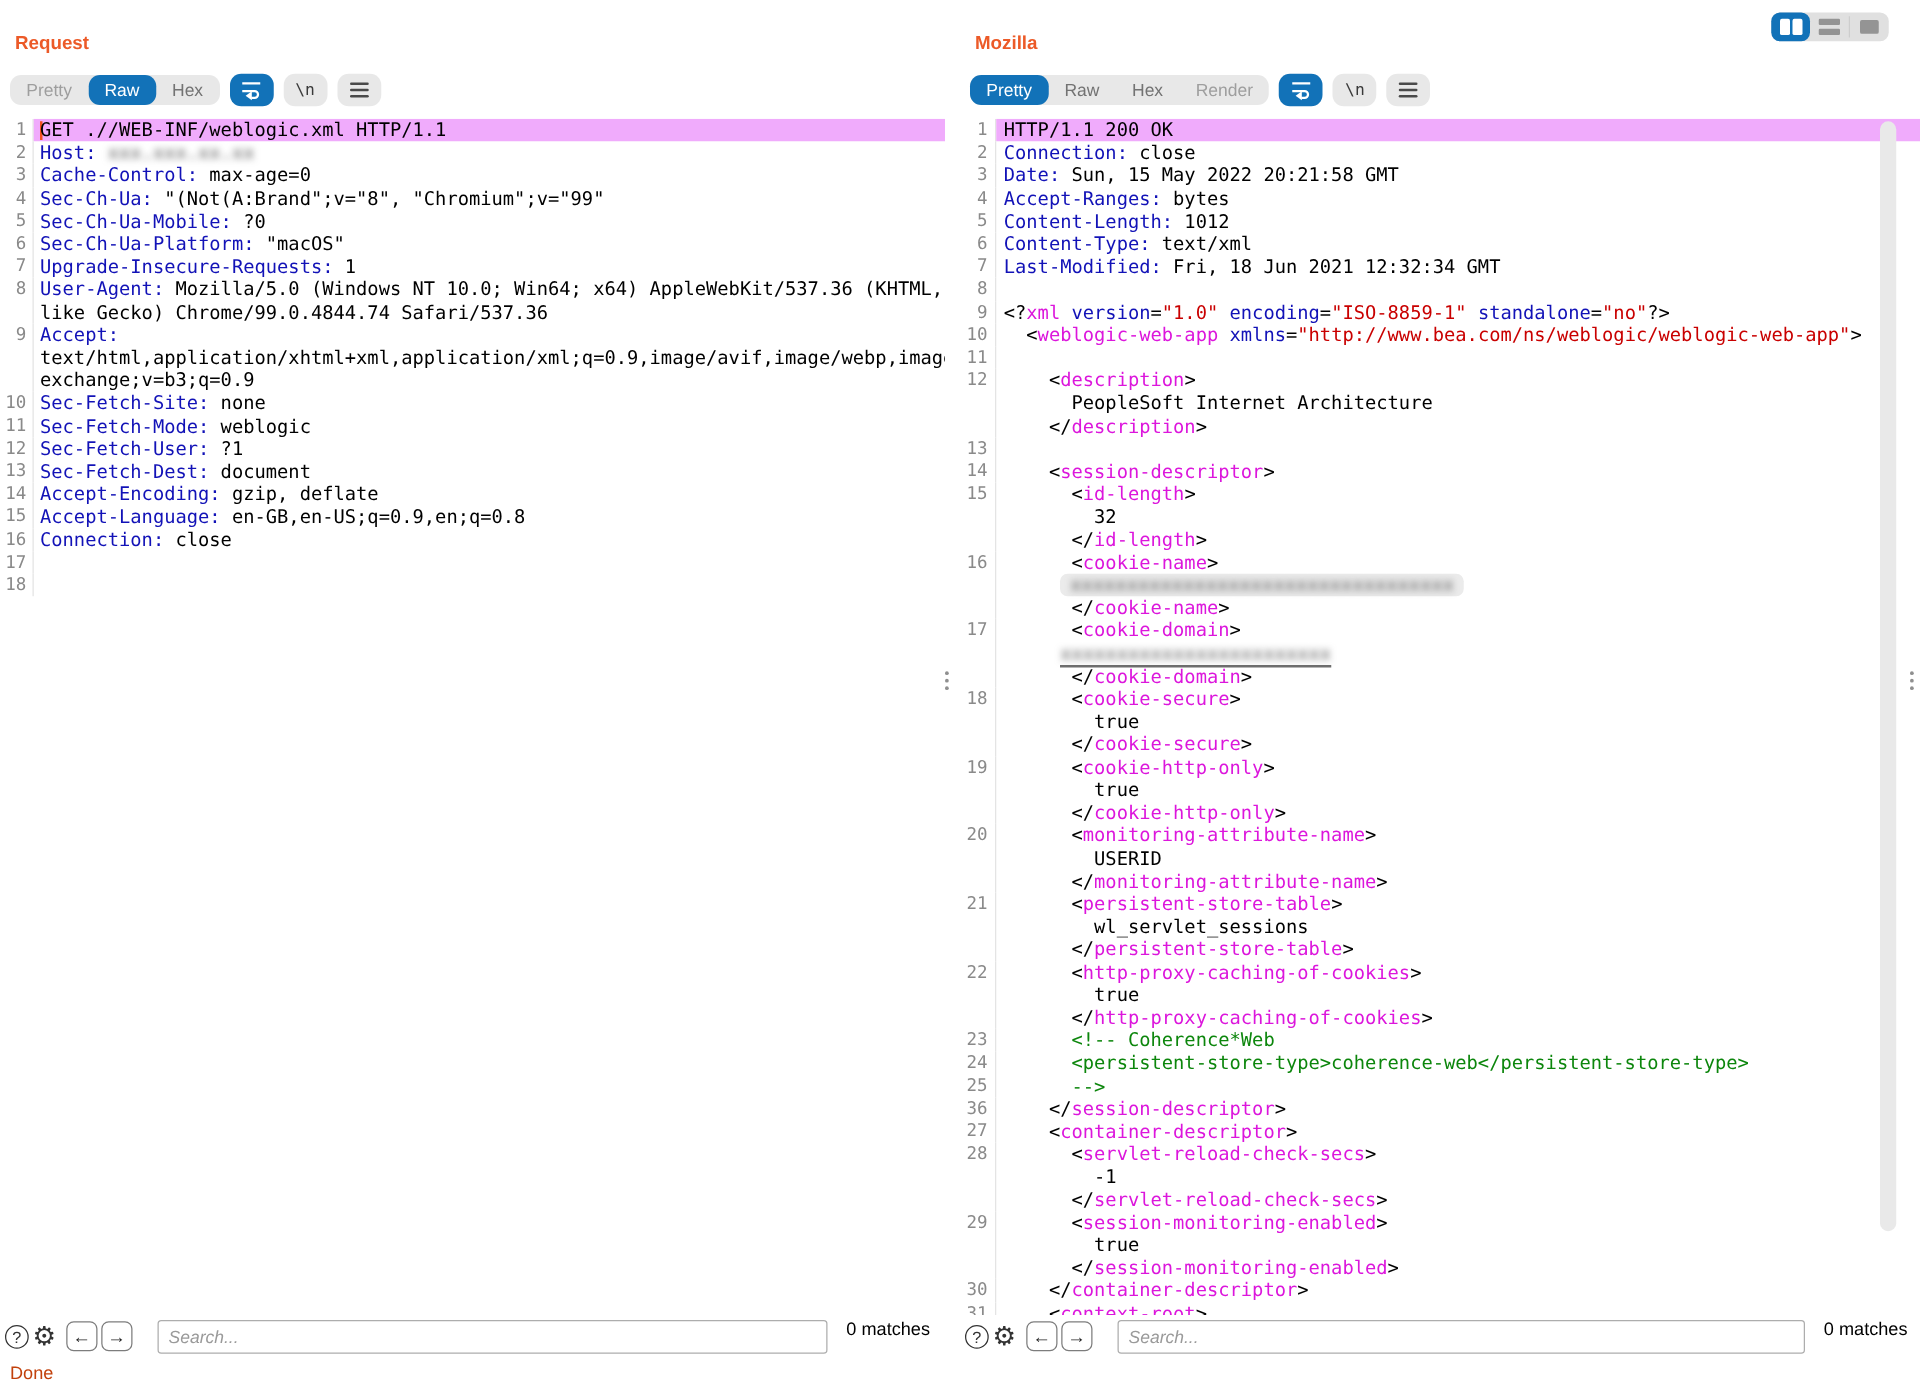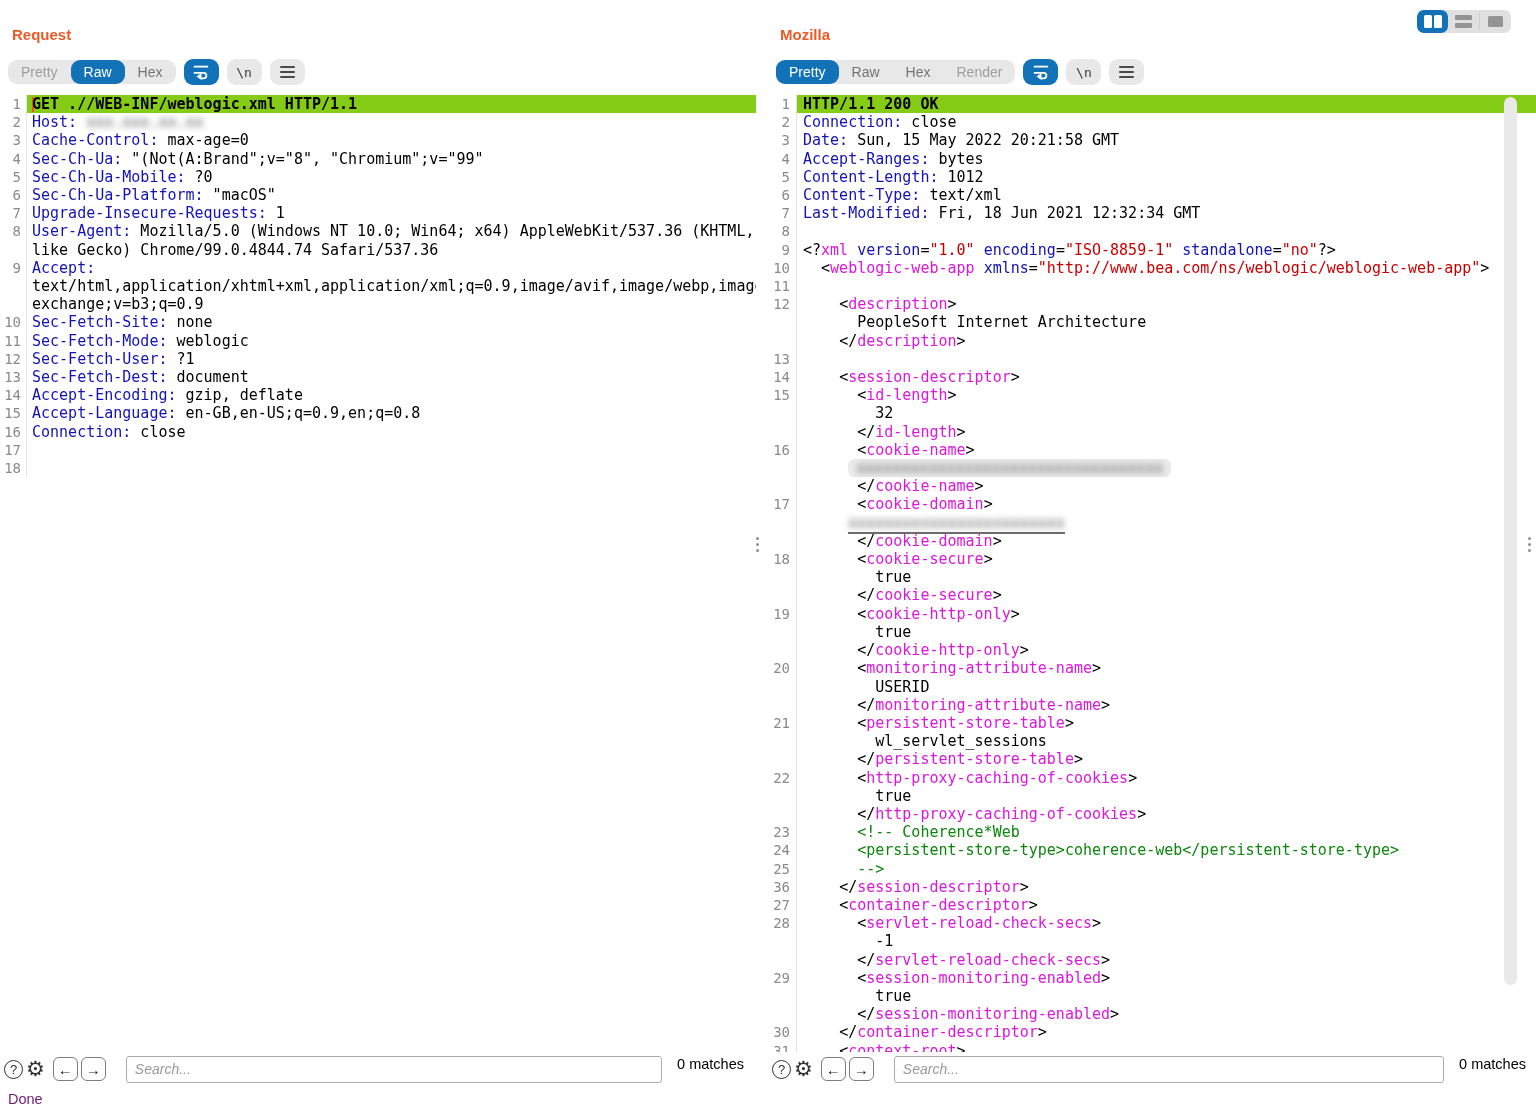--- a/index.html
+++ b/index.html
@@ -28,21 +28,21 @@
   .editor { position:absolute; top:95px; height:957px; overflow:hidden;
             font-family:"DejaVu Sans Mono",monospace; font-size:15px; line-height:18.2px; color:#000; }
   .editor-left  { left:0;   width:756px; }
   .editor-right { left:768px; width:768px; }
   .line { display:flex; min-height:18.2px; }
   .num { flex:0 0 27px; text-align:right; padding-right:5px; color:#8a8a8a; font-size:14px;
          border-right:1px solid #e4e4e4; }
   .editor-right .num { flex:0 0 29px; padding-right:6px; }
   .content { flex:1 1 auto; padding-left:5px; white-space:pre-wrap; overflow-wrap:break-word; }
   .editor-right .content { padding-left:6px; }
-  .line.hl .content { background:#84cc16;font-weight:bold; }
+  .line.hl .content { background:#f0abfc; }
   .caret { display:inline-block; width:2px; height:15px; background:#f4511e; vertical-align:-3px; margin-right:-2px; }
 
   
   .sg-t { color:#000; }
   .sg-h { color:#1212b7;margin-top:24px; }
   .sg-g { color:#dc16dc; }
   .sg-a { color:#1212b7; }
   .sg-v { color:#c90000; }
   .sg-c { color:#0c860c; }
   
@@ -59,21 +59,21 @@
   .gear-ic { font-size:21px; color:#333; line-height:1; margin-right:8px; font-family:"DejaVu Sans",sans-serif; }
   .nav-btn { width:25px; height:24px; border:1px solid #7d7d7d; border-radius:6px; background:#fff;
              font-size:15px; color:#222; display:flex; align-items:center; justify-content:center; }
   .nav-btn + .nav-btn { margin-left:3px; }
   .search-input { flex:1 1 auto; height:27px; margin-left:20px; border:1px solid #adadad; border-radius:3px;
                   padding:0 8px; font-size:14px; color:#222; outline:none; }
   .search-input::placeholder { color:#9a9a9a; font-style:italic; }
   .match-count { flex:0 0 auto; margin:0 4px 11px 15px; font-size:14.5px; color:#000; }
 
   
-  .statusbar { position:absolute; top:1091px; left:8px; font-size:14.5px; color:#701a75; }
+  .statusbar { position:absolute; top:1091px; left:8px; font-size:14.5px; color:#c2410c; }
 
   
   .layout-toggle { position:absolute; top:10px; right:25px; height:23px; display:flex;
                    background:#e0e0e0; border-radius:7px; }
   .lt-btn { width:31px; height:23px; border:none; background:transparent; display:flex;
             align-items:center; justify-content:center; border-radius:7px; }
   .lt-btn.selected { background:#1272b8; }
   .lt-cols { display:flex; gap:2px; }
   .lt-cols i { display:block; width:8px; height:13px; background:#fff; border-radius:1.5px; }
   .lt-rows { display:flex; flex-direction:column; gap:3px; }

